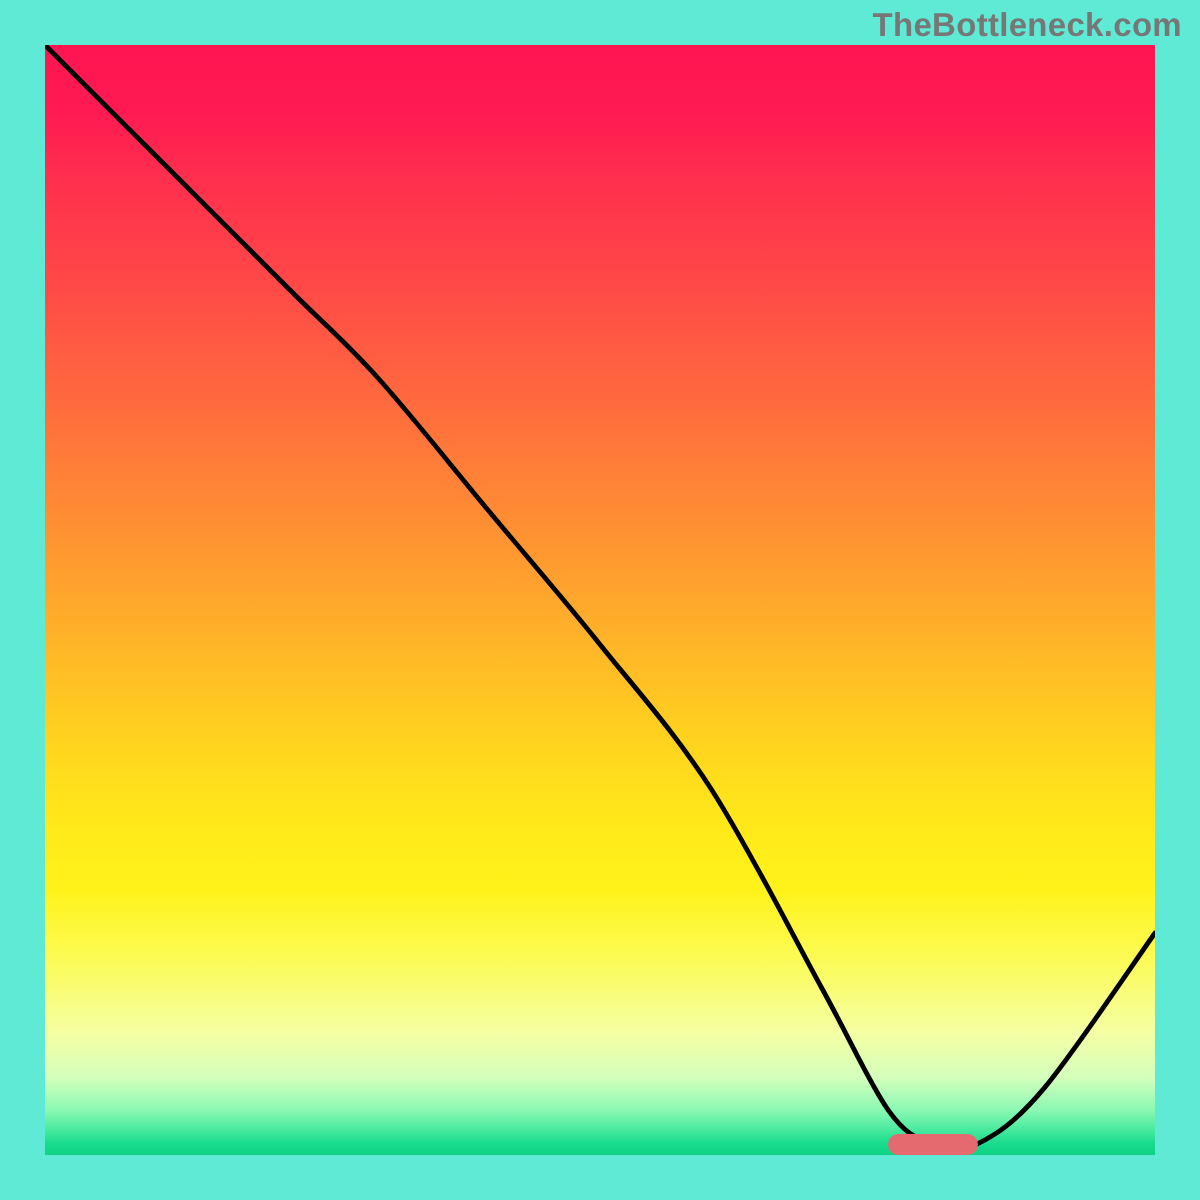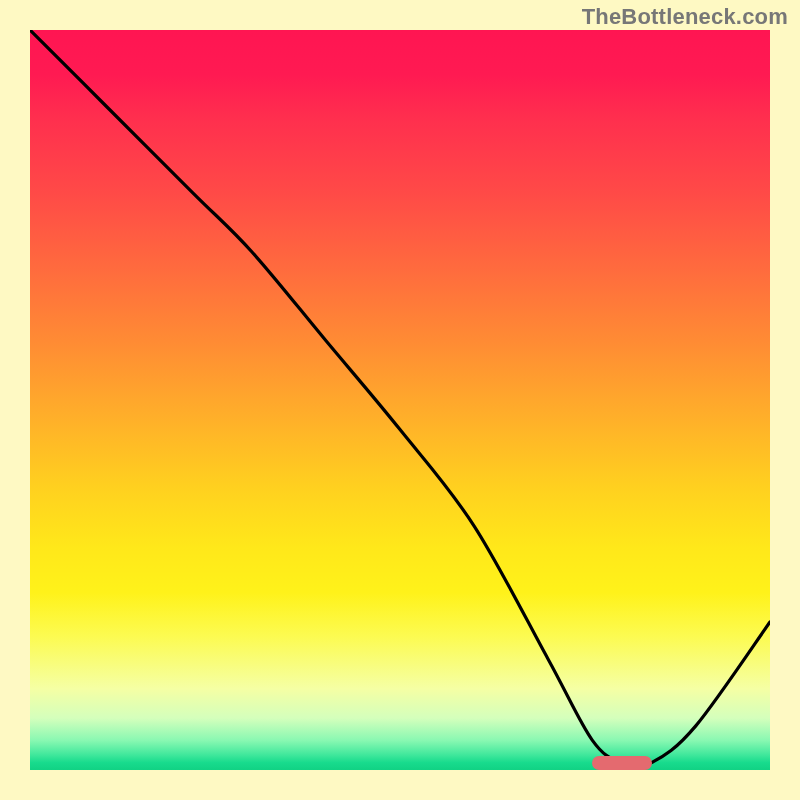--- a/index.html
+++ b/index.html
@@ -7,21 +7,21 @@
     padding: 0;
     width: 800px;
     height: 800px;
     background: #000;
     font-family: Arial, Helvetica, sans-serif;
   }
   .frame {
     position: relative;
     width: 800px;
     height: 800px;
-    background: #fef9c3;
+    background: #5eead4;
   }
   .watermark {
     position: absolute;
     top: 4px;
     right: 12px;
     color: #777;
     font-size: 22px;
     font-weight: 600;
     letter-spacing: 0.2px;
     z-index: 50;

